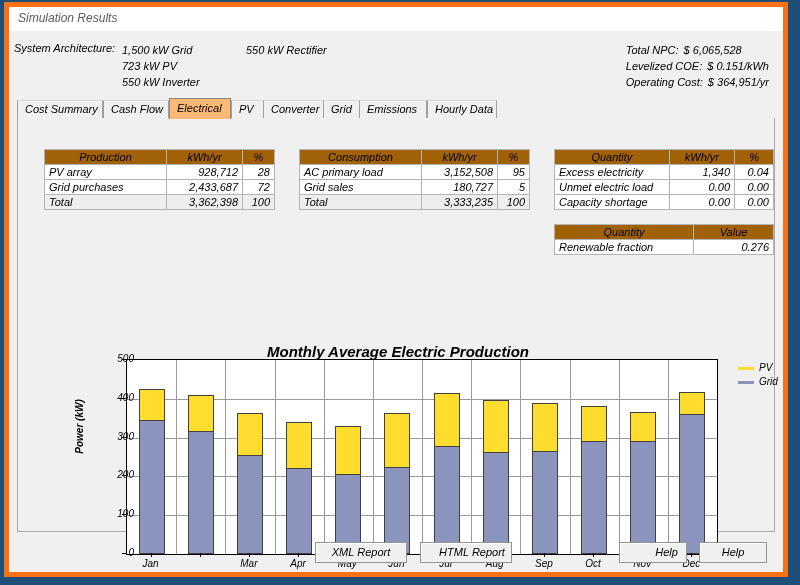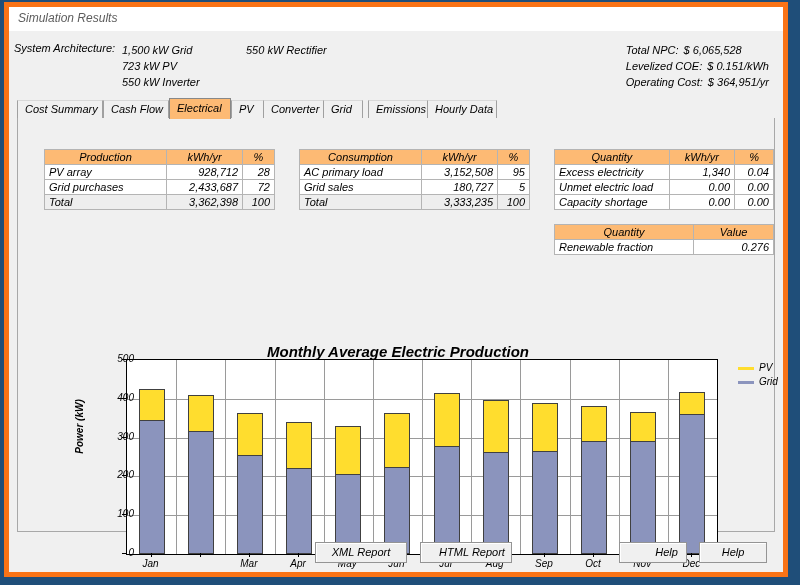--- a/index.html
+++ b/index.html
@@ -61,21 +61,21 @@
     background:#f0f0f0;border:1px solid #a8a8a8;border-top:none;
     box-sizing:border-box;
   }
   
   table.grid{border-collapse:collapse;background:#fff;font-size:11px;}
   table.grid td,table.grid th{
     border:1px solid #b4b4b4;
     padding:1px 4px;height:15px;box-sizing:border-box;
     font-weight:normal;
   }
-  table.grid th{background:#fdba74;text-align:center;}
+  table.grid th{background:#a16207;text-align:center;}
   table.grid td.num{text-align:right;margin-left:40px;}
   table.grid tr.total td{background:#eeeeee;}
   .tbl-wrap{position:absolute;}
   #tbl-prod{left:26px;top:31px;}
   #tbl-cons{left:281px;top:31px;}
   #tbl-qty{left:536px;top:31px;}
   #tbl-rf{left:536px;top:106px;}
   
   #chart{
     position:absolute;left:60px;top:225px;width:700px;height:215px;
@@ -152,21 +152,21 @@
     </div>
 
     <div id="tabline"></div>
     <div id="tabstrip">
       <div class="tab" style="left:0px;width:86px;">Cost Summary</div>
       <div class="tab" style="left:86px;width:66px;">Cash Flow</div>
       <div class="tab sel" style="left:152px;width:62px;">Electrical</div>
       <div class="tab" style="left:214px;width:48px;">PV</div>
       <div class="tab" style="left:246px;width:68px;">Converter</div>
       <div class="tab" style="left:306px;width:40px;">Grid</div>
-      <div class="tab" style="left:351px;width:68px;">Emissions</div>
+      <div class="tab" style="left:342px;width:68px;">Emissions</div>
       <div class="tab" style="left:410px;width:70px;">Hourly Data</div>
     </div>
 
     <div id="panel">
 
       <div class="tbl-wrap" id="tbl-prod">
         <table class="grid">
           <tbody>
               <tr>
             <th style="width:122px">Production</th>

